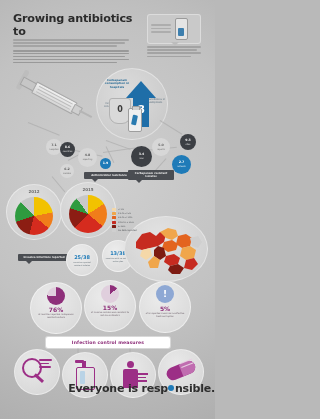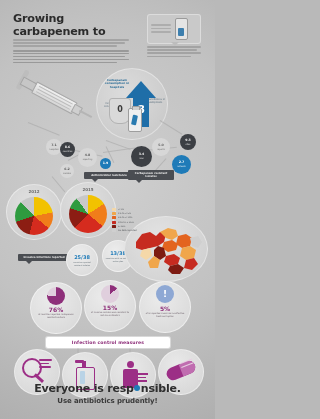--- a/index.html
+++ b/index.html
@@ -228,38 +228,38 @@
 
   
   .cp{position:absolute;left:7px;top:14px;width:30px;height:13px;border-radius:7px;background:#9c2f86;transform:rotate(-22deg);overflow:hidden;}
   .cp:after{content:"";position:absolute;right:0;top:0;width:15px;height:13px;background:#c06db0;border-radius:0 7px 7px 0;}
   .cp-lines{position:absolute;left:22px;top:10px;width:16px;height:10px;transform:rotate(-22deg);}
   .cp-lines i{display:block;height:1.4px;background:#e7d0e2;margin-bottom:2.2px;width:13px;}
 
   
   #footer{left:0;top:382px;width:215px;}
   .foot1{
-    text-align:center;font-size:11px;font-weight:bold;color:#2e2e2e;letter-spacing:-.2px;
+    text-align:right;font-size:11px;font-weight:bold;color:#2e2e2e;letter-spacing:-.2px;
   }
   .foot1 .dot{
     display:inline-block;width:6px;height:6px;border-radius:50%;background:#1f7bb8;
     vertical-align:middle;margin:0 .5px;position:relative;top:-1px;
   }
   .foot2{
     text-align:center;font-size:7px;font-weight:bold;color:#3a3a3a;margin-top:2px;letter-spacing:-.1px;
   }
 </style>
 </head>
 <body>
 
 <div id="poster">
 
   <div class="abs" id="header">
     <div class="abs title">
-      <div>Growing carbapenem to</div>
+      <div>Growing antibiotics to</div>
     </div>
     <div class="abs subcopy">
       <div class="ln s1"></div>
         <div class="ln s2"></div>
         <div class="ln s3"></div>
     </div>
     <div class="abs blkcopy">
       <div class="ln s1"></div>
         <div class="ln s1"></div>
         <div class="ln s2"></div>
@@ -506,16 +506,15 @@
   <div class="iconcirc" style="left:158px;top:349px;">
     <div class="cp"></div>
     <div class="cp-lines">
         <i></i>
         <i></i>
       </div>
   </div>
 
   <div class="abs" id="footer">
     <div class="foot1"><span>Everyone is resp</span><span class="dot"></span><span>nsible.</span></div>
-    <div class="foot2">Use antibiotics prudently!</div>
   </div>
 
 </div>
 
 </body></html>

